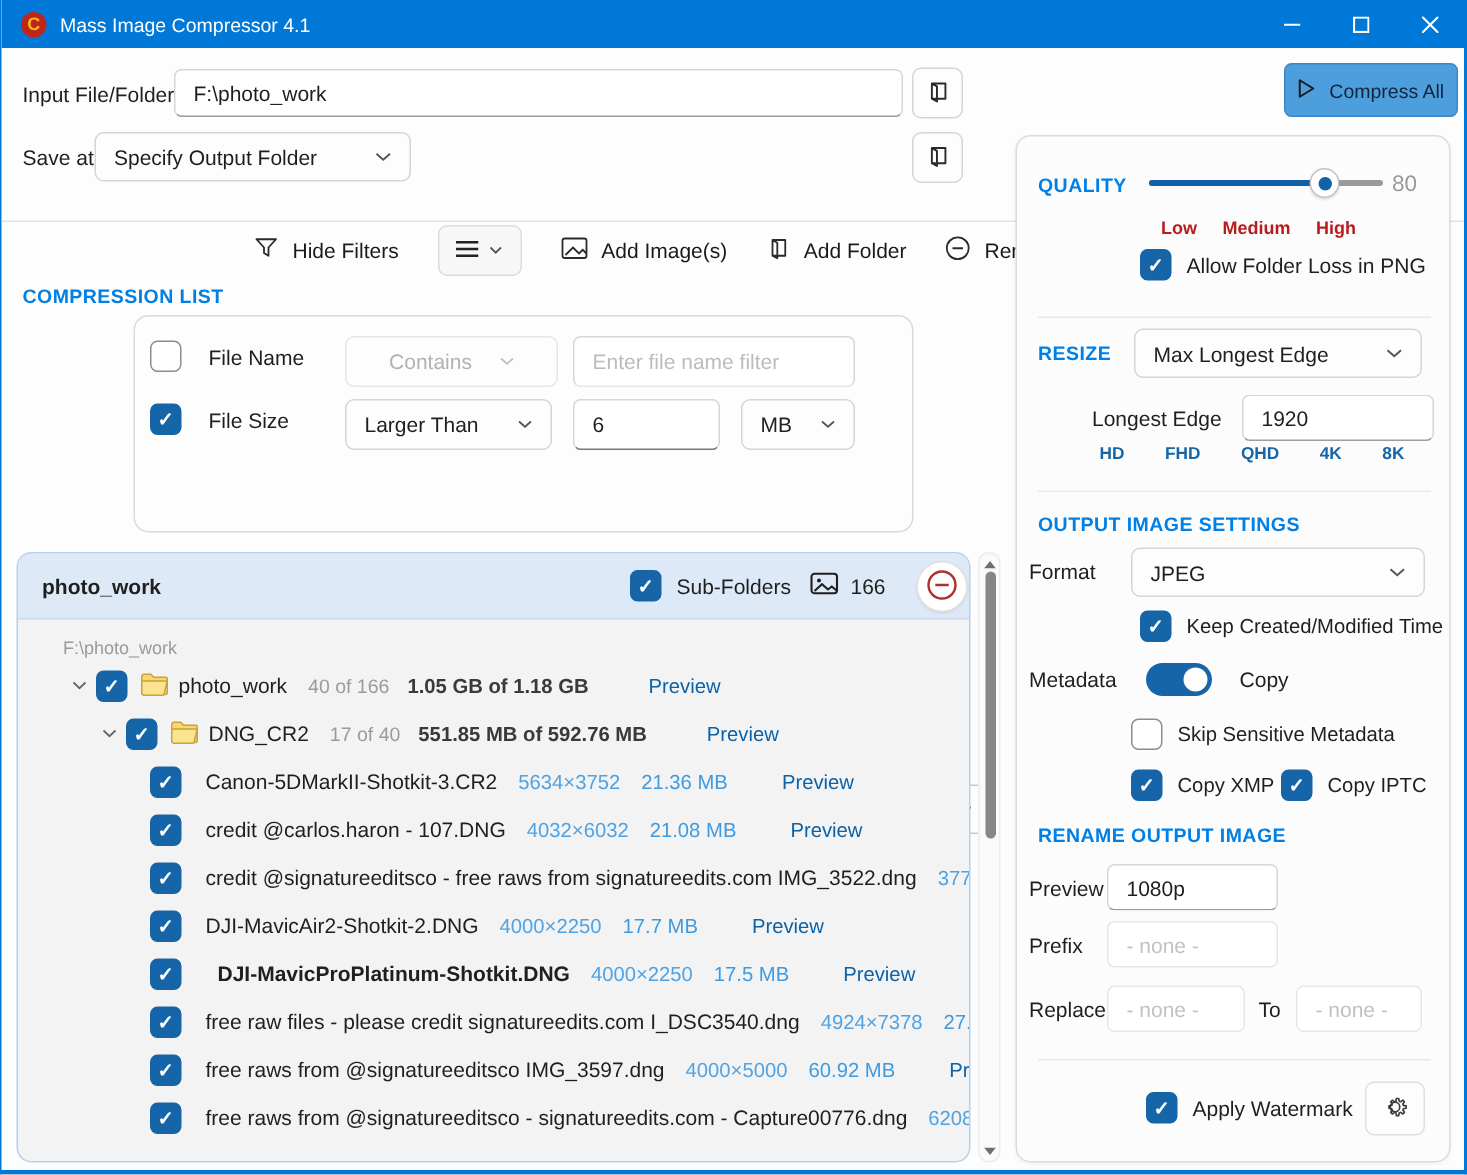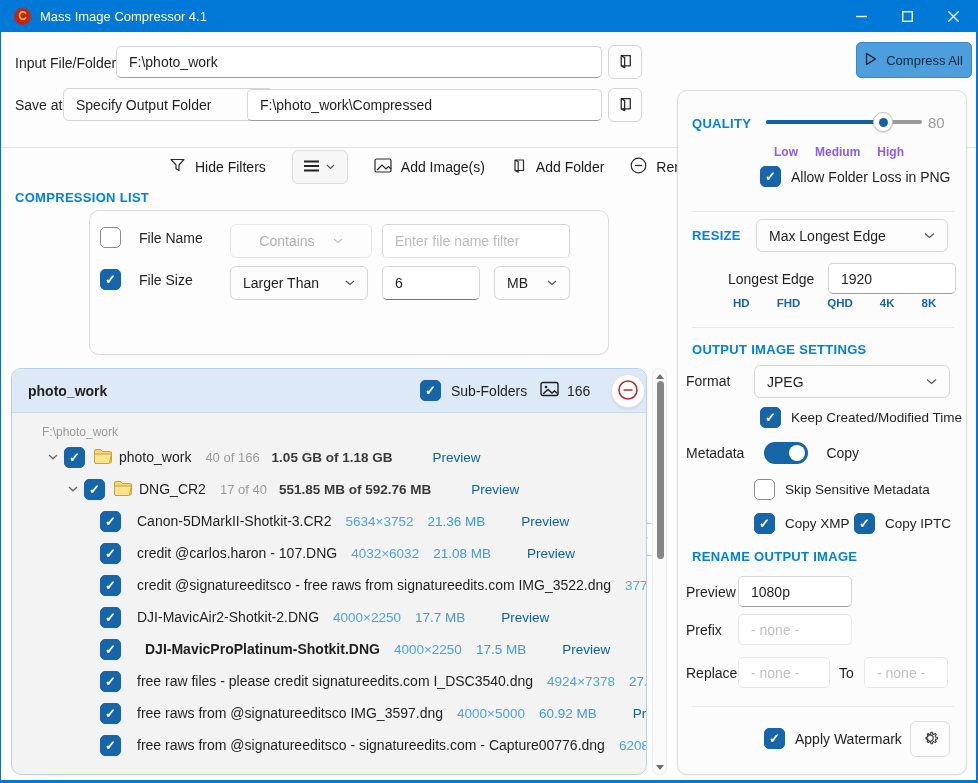--- a/index.html
+++ b/index.html
@@ -101,21 +101,21 @@
   .rc { position:absolute; }
   .rc-div { position:absolute; left:14px; width:262px; height:1px; background:#e9e9e9; }
   .slider { position:absolute; left:88px; top:29px; width:156px; height:4px; background:#9a9a9a; border-radius:2px; }
   .slider-fill { width:75%; height:100%; background:#0f62a8; border-radius:2px; }
   .slider-thumb { position:absolute; left:calc(75% - 10px); top:-8px; width:20px; height:20px;
                   background:#fff; border:1px solid #c2c2c2; border-radius:50%;
                   box-shadow:0 1px 2px rgba(0,0,0,.15); display:flex; align-items:center; justify-content:center; }
   .slider-thumb::after { content:""; width:9px; height:9px; border-radius:50%; background:#0f62a8; }
   .q-val { position:absolute; left:250px; top:23px; color:#9a9a9a; font-size:15px; }
   .q-labels { position:absolute; left:96px; top:54px; width:130px; display:flex; justify-content:space-between; }
-  .q-labels span { color:#8b5cf6; font-size:12px; font-weight:bold; }
+  .q-labels span { color:#b91c1c; font-size:12px; font-weight:bold; }
   .cb-row { display:flex; align-items:center; gap:10px; }
   .presets { position:absolute; left:55px; top:206px; display:flex; gap:27px; }
   .presets span { color:#1565a8; font-size:11.5px; font-weight:bold; }
   .toggle { width:44px; height:22px; border-radius:11px; background:#1565a8; position:relative; flex:0 0 auto; }
   .toggle::after { content:""; position:absolute; right:3px; top:3px; width:16px; height:16px;
                    border-radius:50%; background:#fff; }
   .gear-btn { position:absolute; left:232px; top:630px; width:40px; height:36px; background:#fdfdfd;
               border:1px solid #dedede; border-radius:6px; display:flex; align-items:center; justify-content:center; }
   .r-input { height:31px; }
   .ph-dis { border-color:#e6e6e6; border-bottom-color:#e6e6e6; }
@@ -161,21 +161,20 @@
 
   <span class="lbl row2-label">Save at</span>
   <div class="dropdown row2-dd">
     <span>Specify Output Folder</span>
     <span class="chev">
         <svg width="11" height="7" viewBox="0 0 11 7">
           <path d="M1 1.5 L5.5 5.5 L10 1.5" fill="none" stroke="#555" stroke-width="1.3"></path>
         </svg>
       </span>
   </div>
-  <input class="field row2-input" value="F:\photo_work\Compressed" style="">
   <div class="browse-btn" style="left:607px; top:88px;">
     <span><svg width="17" height="17" viewBox="0 0 16 16">
           <path d="M4 3.5 h8.5 v9.5 h-8.5 z M4 3.5 l3.2 1.8 v9.4 l-3.2 -1.7 z" fill="none" stroke="#2a2a2a" stroke-width="1.2" stroke-linejoin="round"></path>
         </svg></span>
   </div>
 
   <div class="compress-btn">
     <span><svg width="12" height="14" viewBox="0 0 12 14">
           <path d="M1.5 1.5 L10.5 7 L1.5 12.5 Z" fill="none" stroke="#1a1a1a" stroke-width="1.3" stroke-linejoin="round"></path>
         </svg></span>

